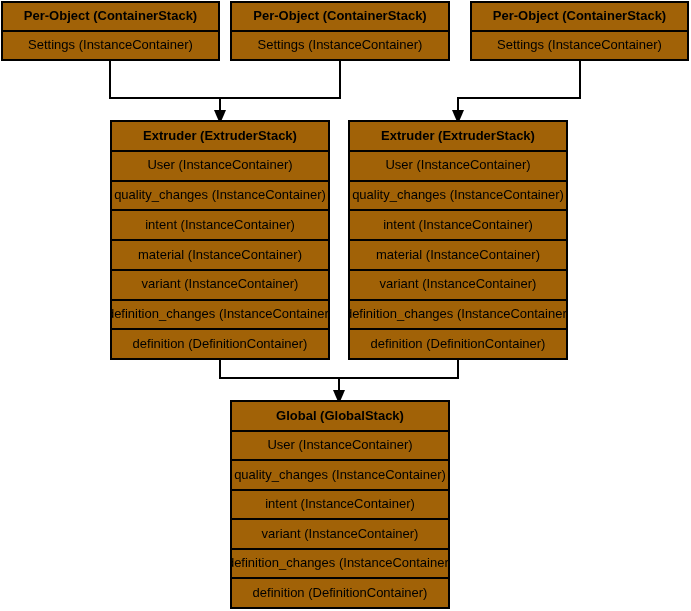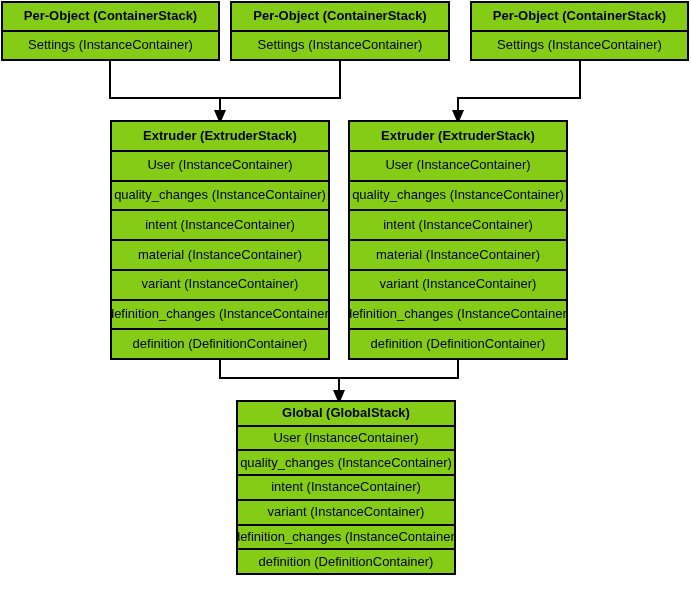--- a/index.html
+++ b/index.html
@@ -50,21 +50,21 @@
     display: flex;
     flex-direction: column;
   }
   .stack-row {
     box-sizing: border-box;
     flex: 1 1 auto;
     display: flex;
     align-items: center;
     justify-content: center;
     text-align: center;
-    background: #84cc16;
+    background: #a16207;
     color: #000000;
     font-size: 13px;
     line-height: 1.1;
     border-top: 2px solid #000000;
     padding: 0 4px;
     white-space: nowrap;
     overflow: hidden;
   }
   .stack-row:first-child {
     border-top: none;
@@ -126,21 +126,21 @@
     <div class="stack-row header">Extruder (ExtruderStack)</div>
     <div class="stack-row">User (InstanceContainer)</div>
     <div class="stack-row">quality_changes (InstanceContainer)</div>
     <div class="stack-row">intent (InstanceContainer)</div>
     <div class="stack-row">material (InstanceContainer)</div>
     <div class="stack-row">variant (InstanceContainer)</div>
     <div class="stack-row">definition_changes (InstanceContainer)</div>
     <div class="stack-row">definition (DefinitionContainer)</div>
   </div>
 
-  <div class="stack-box" style="left:236px; top:400px; width:220px; height:175px;">
+  <div class="stack-box" style="left:230px; top:400px; width:220px; height:209px;justify-content:flex-end;">
     <div class="stack-row header">Global (GlobalStack)</div>
     <div class="stack-row">User (InstanceContainer)</div>
     <div class="stack-row">quality_changes (InstanceContainer)</div>
     <div class="stack-row">intent (InstanceContainer)</div>
     <div class="stack-row">variant (InstanceContainer)</div>
     <div class="stack-row">definition_changes (InstanceContainer)</div>
     <div class="stack-row">definition (DefinitionContainer)</div>
   </div>
 
 </div>

